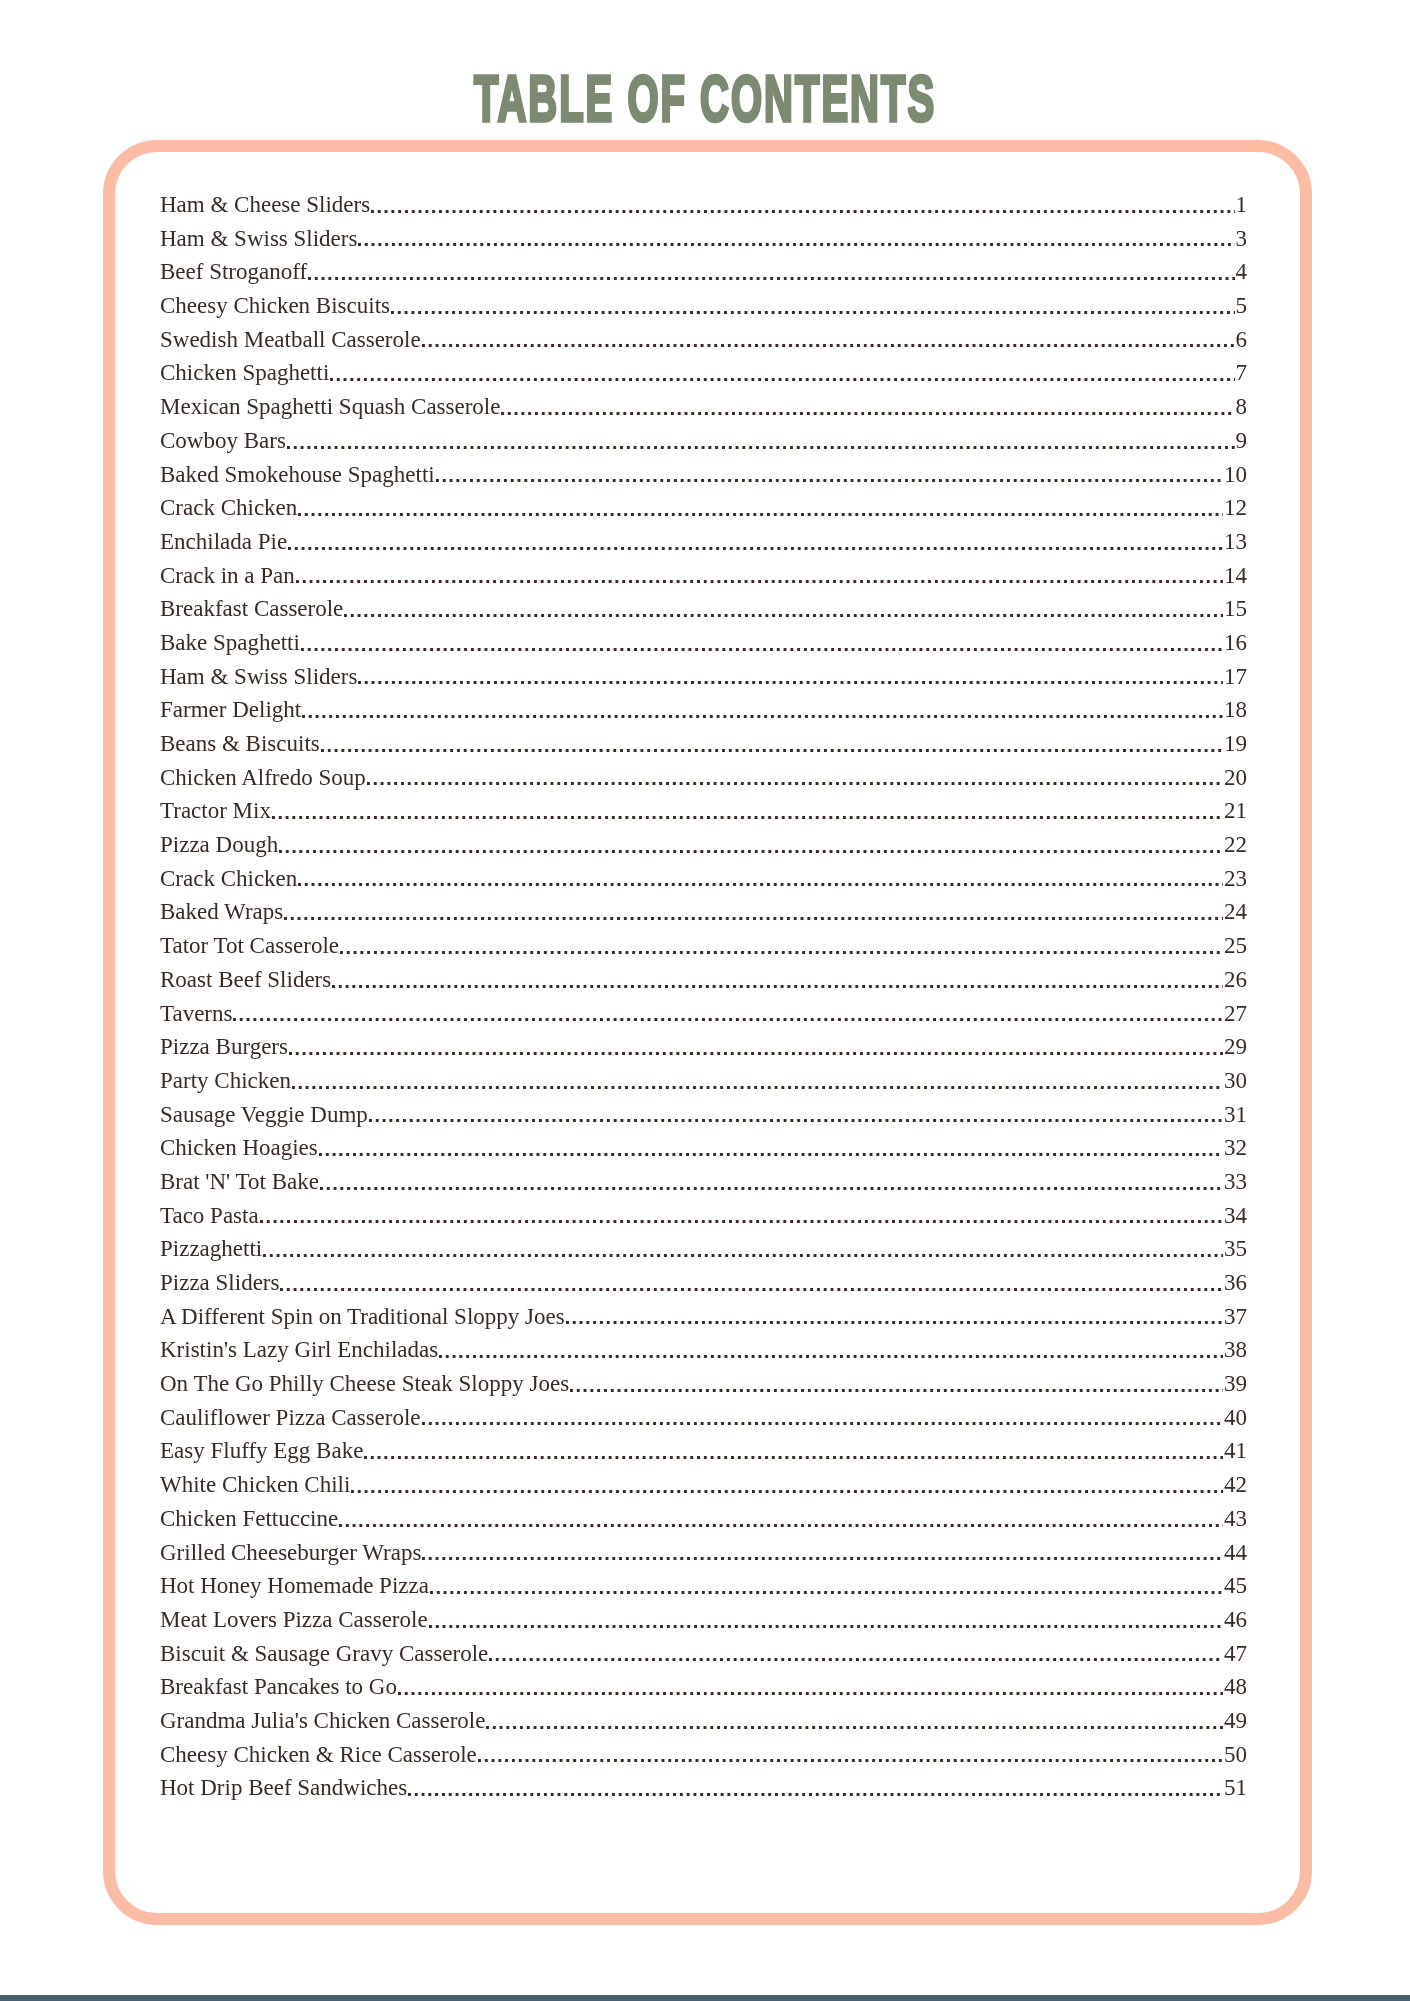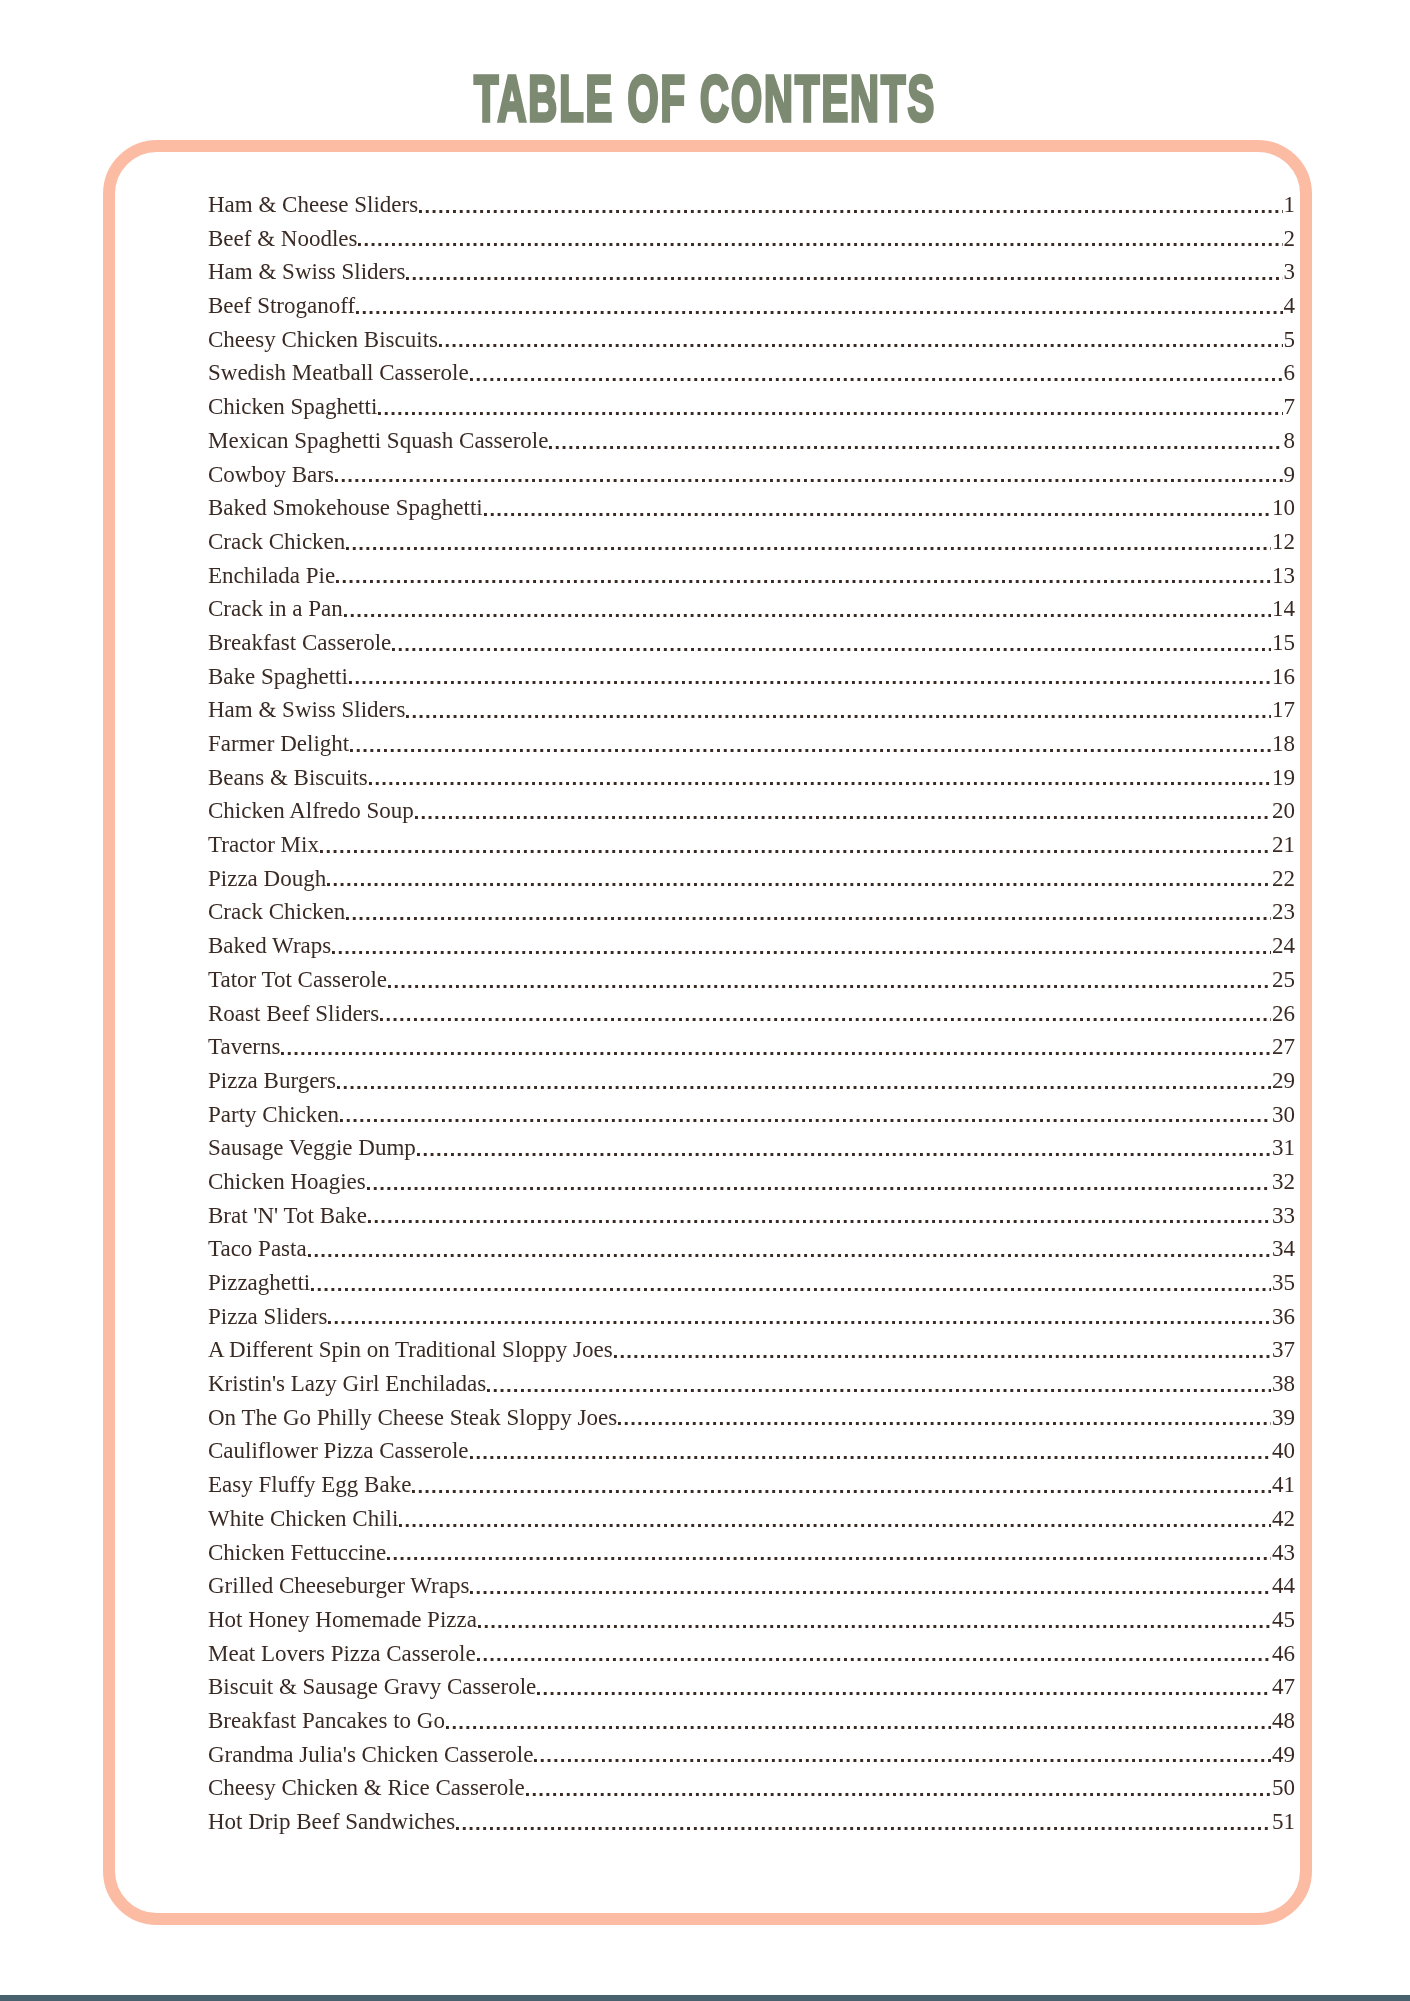--- a/index.html
+++ b/index.html
@@ -34,21 +34,21 @@
   .toc-box{
     position:absolute;
     left:103px;top:140px;
     width:1209px;height:1785px;
     border:12px solid var(--salmon);
     border-radius:54px;
     background:var(--bg);
     padding:36px 53px 20px 45px;
   }
 
-  .toc-list{width:100%;margin-left:48px;}
+  .toc-list{width:100%;}
   .toc-row{
     display:flex;
     align-items:baseline;
     height:33.7px;
     font-size:23px;
     line-height:33.7px;
     white-space:nowrap;
   }
   .toc-entry-title{flex:0 0 auto;}
   .toc-leader{
@@ -76,25 +76,20 @@
 </div>
 
 <div class="toc-box">
   <div class="toc-list">
   <div class="toc-row">
     <span class="toc-entry-title">Ham &amp; Cheese Sliders</span>
     <span class="toc-leader"></span>
     <span class="toc-entry-page">1</span>
   </div>
 
-  <div class="toc-row">
-    <span class="toc-entry-title">Beef &amp; Noodles</span>
-    <span class="toc-leader"></span>
-    <span class="toc-entry-page">2</span>
-  </div>
 
   <div class="toc-row">
     <span class="toc-entry-title">Ham &amp; Swiss Sliders</span>
     <span class="toc-leader"></span>
     <span class="toc-entry-page">3</span>
   </div>
 
   <div class="toc-row">
     <span class="toc-entry-title">Beef Stroganoff</span>
     <span class="toc-leader"></span>

